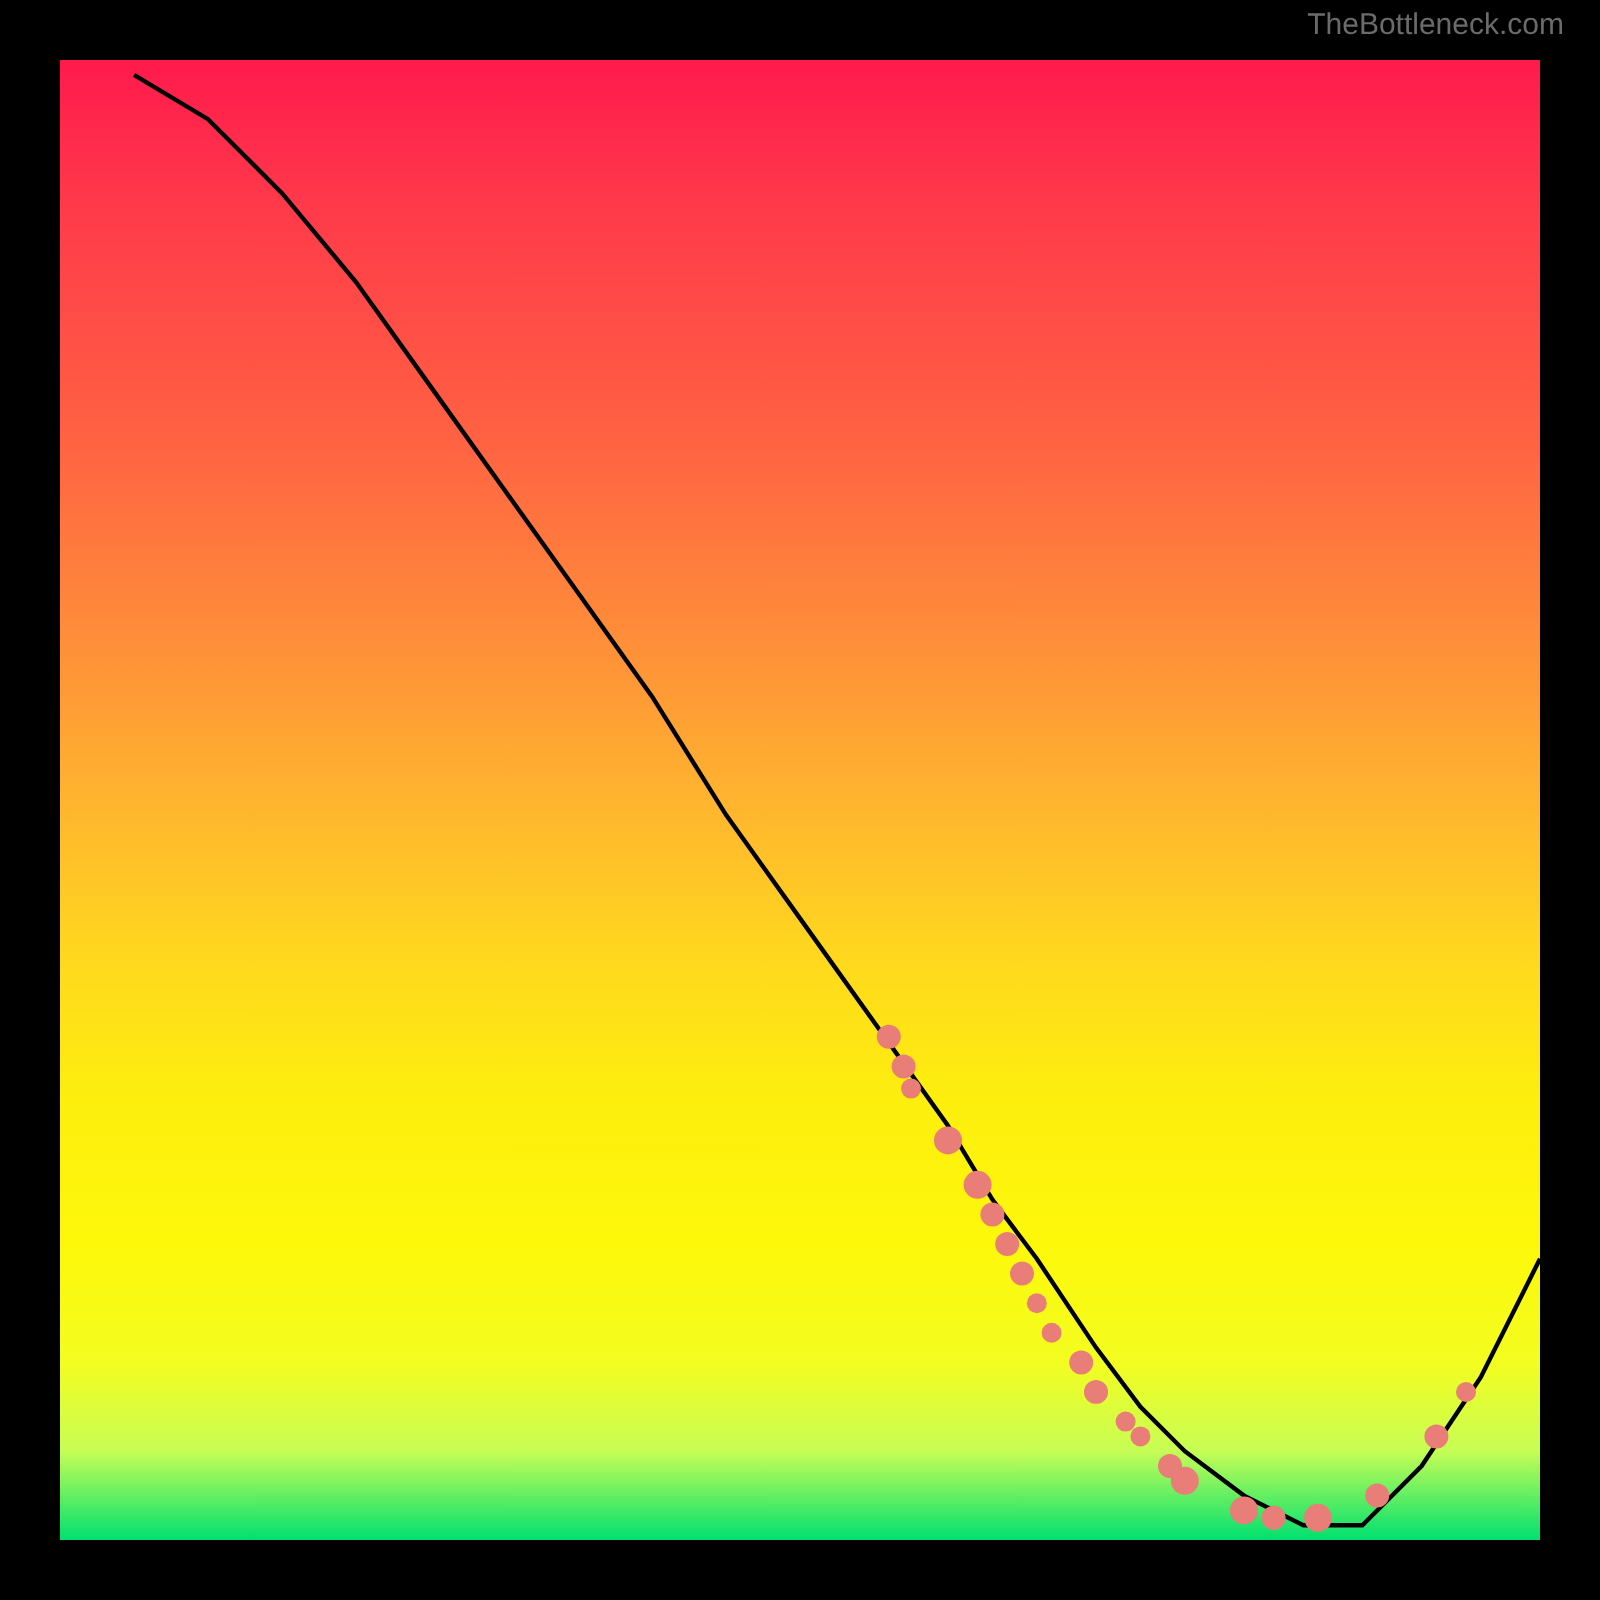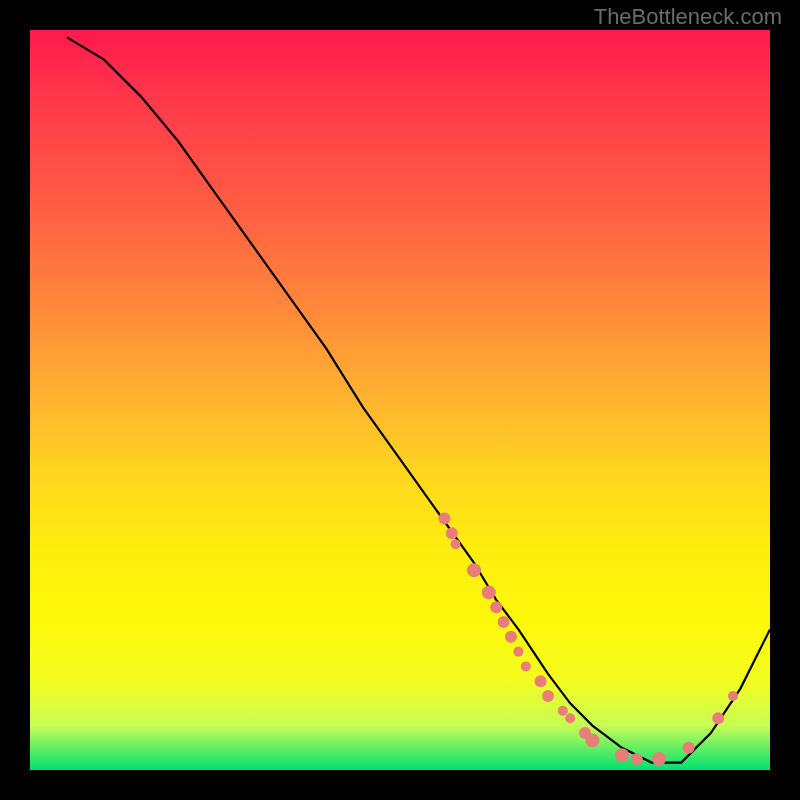--- a/index.html
+++ b/index.html
@@ -9,21 +9,21 @@
     width: 800px;
     height: 800px;
     position: relative;
     font-family: Arial, sans-serif;
   }
   .watermark {
     position: absolute;
     top: 4px;
     right: 18px;
     color: #6b6b6b;
-    font-size: 22px;
+    font-size: 15px;
     font-weight: normal;
     z-index: 10;
     font-family: Arial, sans-serif;
   }
   .plot-area {
     position: absolute;
     left: 30px;
     top: 30px;
     width: 740px;
     height: 740px;

